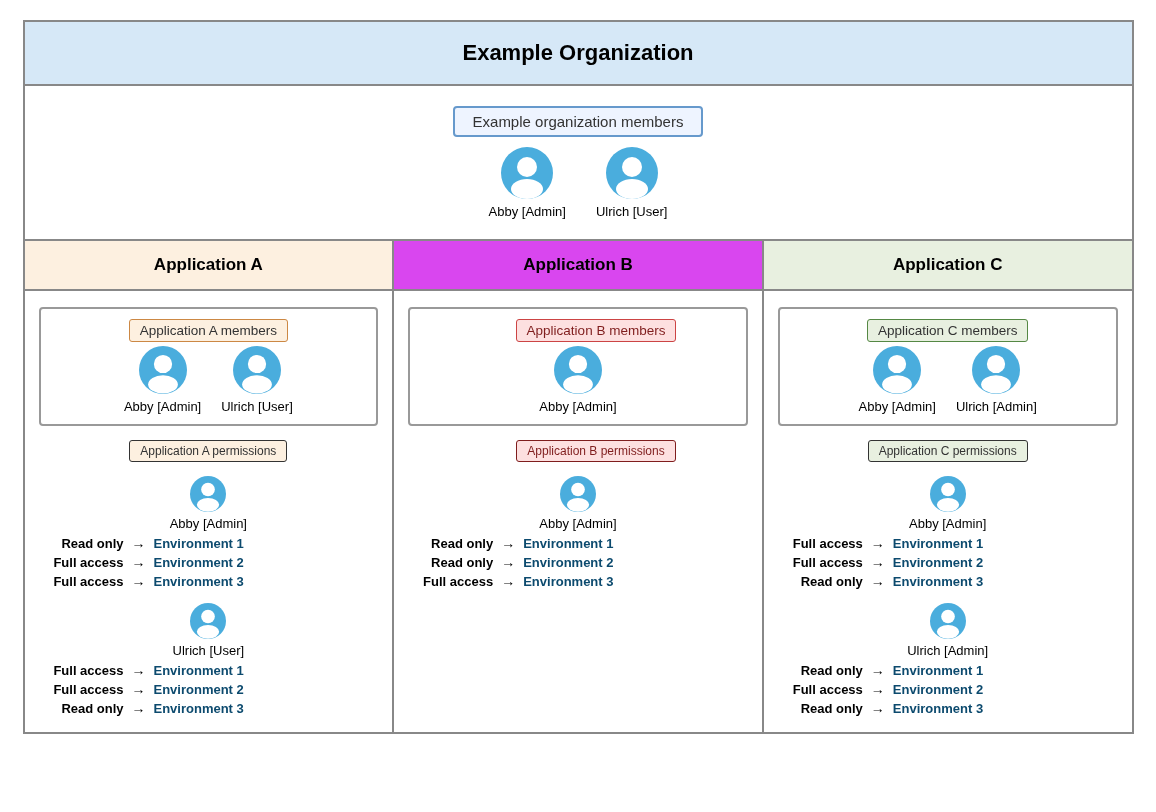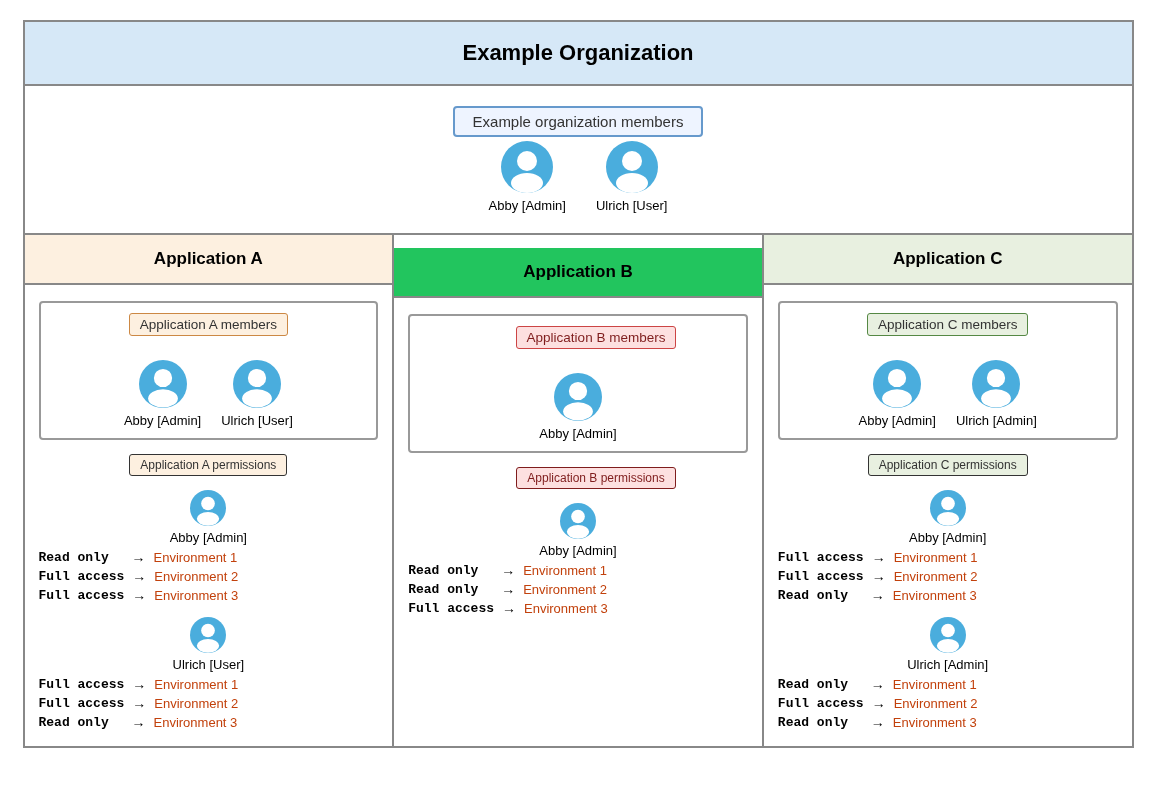--- a/index.html
+++ b/index.html
@@ -28,21 +28,21 @@
       font-weight: bold;
     }
     
     .org-members-section {
       background: #fff;
       border-bottom: 2px solid #888;
       padding: 20px 10px;
       display: flex;
       flex-direction: column;
       align-items: center;
-      gap: 4px;
+      gap: 10px;
     }
     .members-box {
       border: 2px solid #6699cc;
       background: #eef4ff;
       padding: 5px 18px;
       border-radius: 4px;
       font-size: 15px;
     }
     .members-avatars {
       display: flex;
@@ -78,40 +78,40 @@
     }
     
     .app-col-header {
       padding: 14px 10px;
       text-align: center;
       font-size: 17px;
       font-weight: bold;
       border-bottom: 2px solid #888;
     }
     .app-a-header { background: #fdf0e0; }
-    .app-b-header { background: #22c55e; margin-top: 13px; }
+    .app-b-header { background: #d946ef; }
     .app-c-header { background: #e8f0e0; }
 
     
     .app-col-body {
       padding: 16px 14px;
       display: flex;
       flex-direction: column;
       align-items: center;
       gap: 14px;
     }
     
     .sub-members-box {
       border: 2px solid #999;
       border-radius: 4px;
       padding: 10px 14px;
       display: flex;
       flex-direction: column;
       align-items: center;
-      gap: 24px;
+      gap: 4px;
       width: 100%;
     }
     .sub-members-label {
       font-size: 13.5px;
       padding: 3px 10px;
       border-radius: 3px;
       border: 1.5px solid;
     }
     .label-a { border-color: #cc8844; background: #fdf0e0; color: #333; }
     .label-b { border-color: #cc4444; background: #fde0e0; color: #7f1d1d; margin-left: 36px; }
@@ -154,28 +154,29 @@
     }
     .perm-row {
       display: flex;
       align-items: center;
       font-size: 13px;
       gap: 0;
     }
     .perm-access {
       font-weight: bold;
       min-width: 85px;
-      font-family: Liberation Mono, monospace;
+      text-align: right;
     }
     .perm-arrow {
       margin: 0 8px;
       font-size: 14px;
     }
     .perm-env {
-      color: #c2410c;
+      color: #0c4a6e;
+      font-weight: bold;
     }
     
     svg.avatar-svg {
       width: 52px;
       height: 52px;
     }
   </style>
 </head>
 <body>
 

